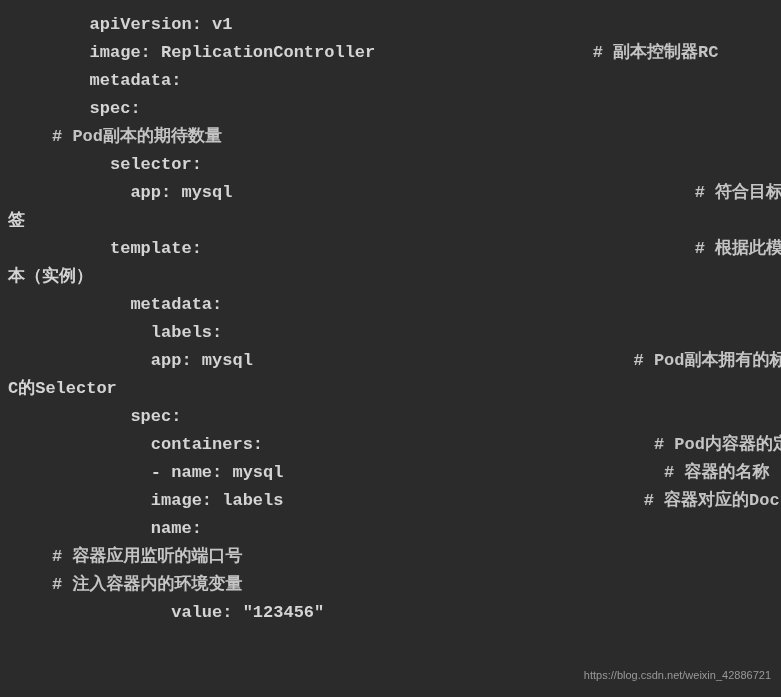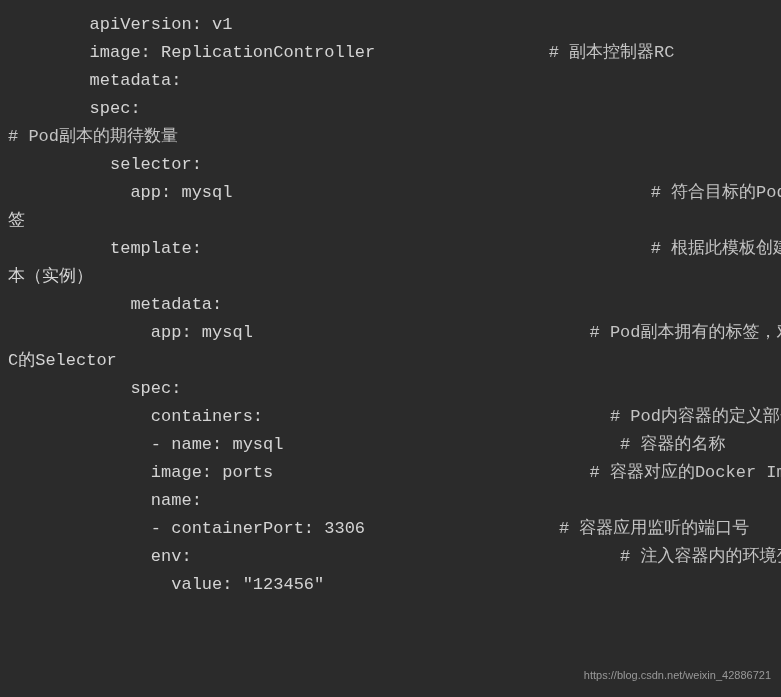--- a/index.html
+++ b/index.html
@@ -14,30 +14,32 @@
       font-size: 17px;
       line-height: 28px;
       width: 781px;
       height: 697px;
       overflow: hidden;
       position: relative;
       padding-top: 11px;
     }
     .code-container {
       padding-left: 8px;
+      font-weight: bold;
     }
     .line {
       white-space: pre;
       display: flex;
     }
     .code-part {
       color: #d4d4d4;
     }
     .comment {
       color: #c4c4c4;
+      margin-left: 44px;
     }
     .watermark {
       position: absolute;
       bottom: 8px;
       right: 10px;
       color: #999;
       font-size: 11px;
       font-family: Arial, sans-serif;
     }
   </style>
@@ -49,25 +51,26 @@
     <div class="line"><span class="code-part">        image: ReplicationController                 </span><span class="comment"># 副本控制器RC</span></div>
     <div class="line"><span class="code-part">        metadata:</span></div>
     <div class="line"><span class="code-part">        spec:</span></div>
     <div class="line"><span class="comment"># Pod副本的期待数量</span></div>
     <div class="line"><span class="code-part">          selector:</span></div>
     <div class="line"><span class="code-part">            app: mysql                                         </span><span class="comment"># 符合目标的Pod拥有此标</span></div>
     <div class="line"><span class="code-part">签</span></div>
     <div class="line"><span class="code-part">          template:                                            </span><span class="comment"># 根据此模板创建Pod的副</span></div>
     <div class="line"><span class="code-part">本（实例）</span></div>
     <div class="line"><span class="code-part">            metadata:</span></div>
+    <div class="line"><span class="code-part">              labels:</span></div>
     <div class="line"><span class="code-part">              app: mysql                                 </span><span class="comment"># Pod副本拥有的标签，对应R</span></div>
     <div class="line"><span class="code-part">C的Selector</span></div>
     <div class="line"><span class="code-part">            spec:</span></div>
     <div class="line"><span class="code-part">              containers:                                  </span><span class="comment"># Pod内容器的定义部分</span></div>
     <div class="line"><span class="code-part">              - name: mysql                                 </span><span class="comment"># 容器的名称</span></div>
-    <div class="line"><span class="code-part">              image: ports                               </span><span class="comment"># 容器对应的Docker Image</span></div>
+    <div class="line"><span class="code-part">              image: labels                               </span><span class="comment"># 容器对应的Docker Image</span></div>
     <div class="line"><span class="code-part">              name:</span></div>
-    <div class="line"><span class="code-part">              - containerPort: 3306                   </span><span class="comment"># 容器应用监听的端口号</span></div>
-    <div class="line"><span class="code-part">              env:                                          </span><span class="comment"># 注入容器内的环境变量</span></div>
+    <div class="line"><span class="comment"># 容器应用监听的端口号</span></div>
+    <div class="line"><span class="comment"># 注入容器内的环境变量</span></div>
     <div class="line"><span class="code-part">                value: "123456"</span></div>
   </div>
 
 <div class="watermark">https://blog.csdn.net/weixin_42886721</div>
 
 </body></html>

